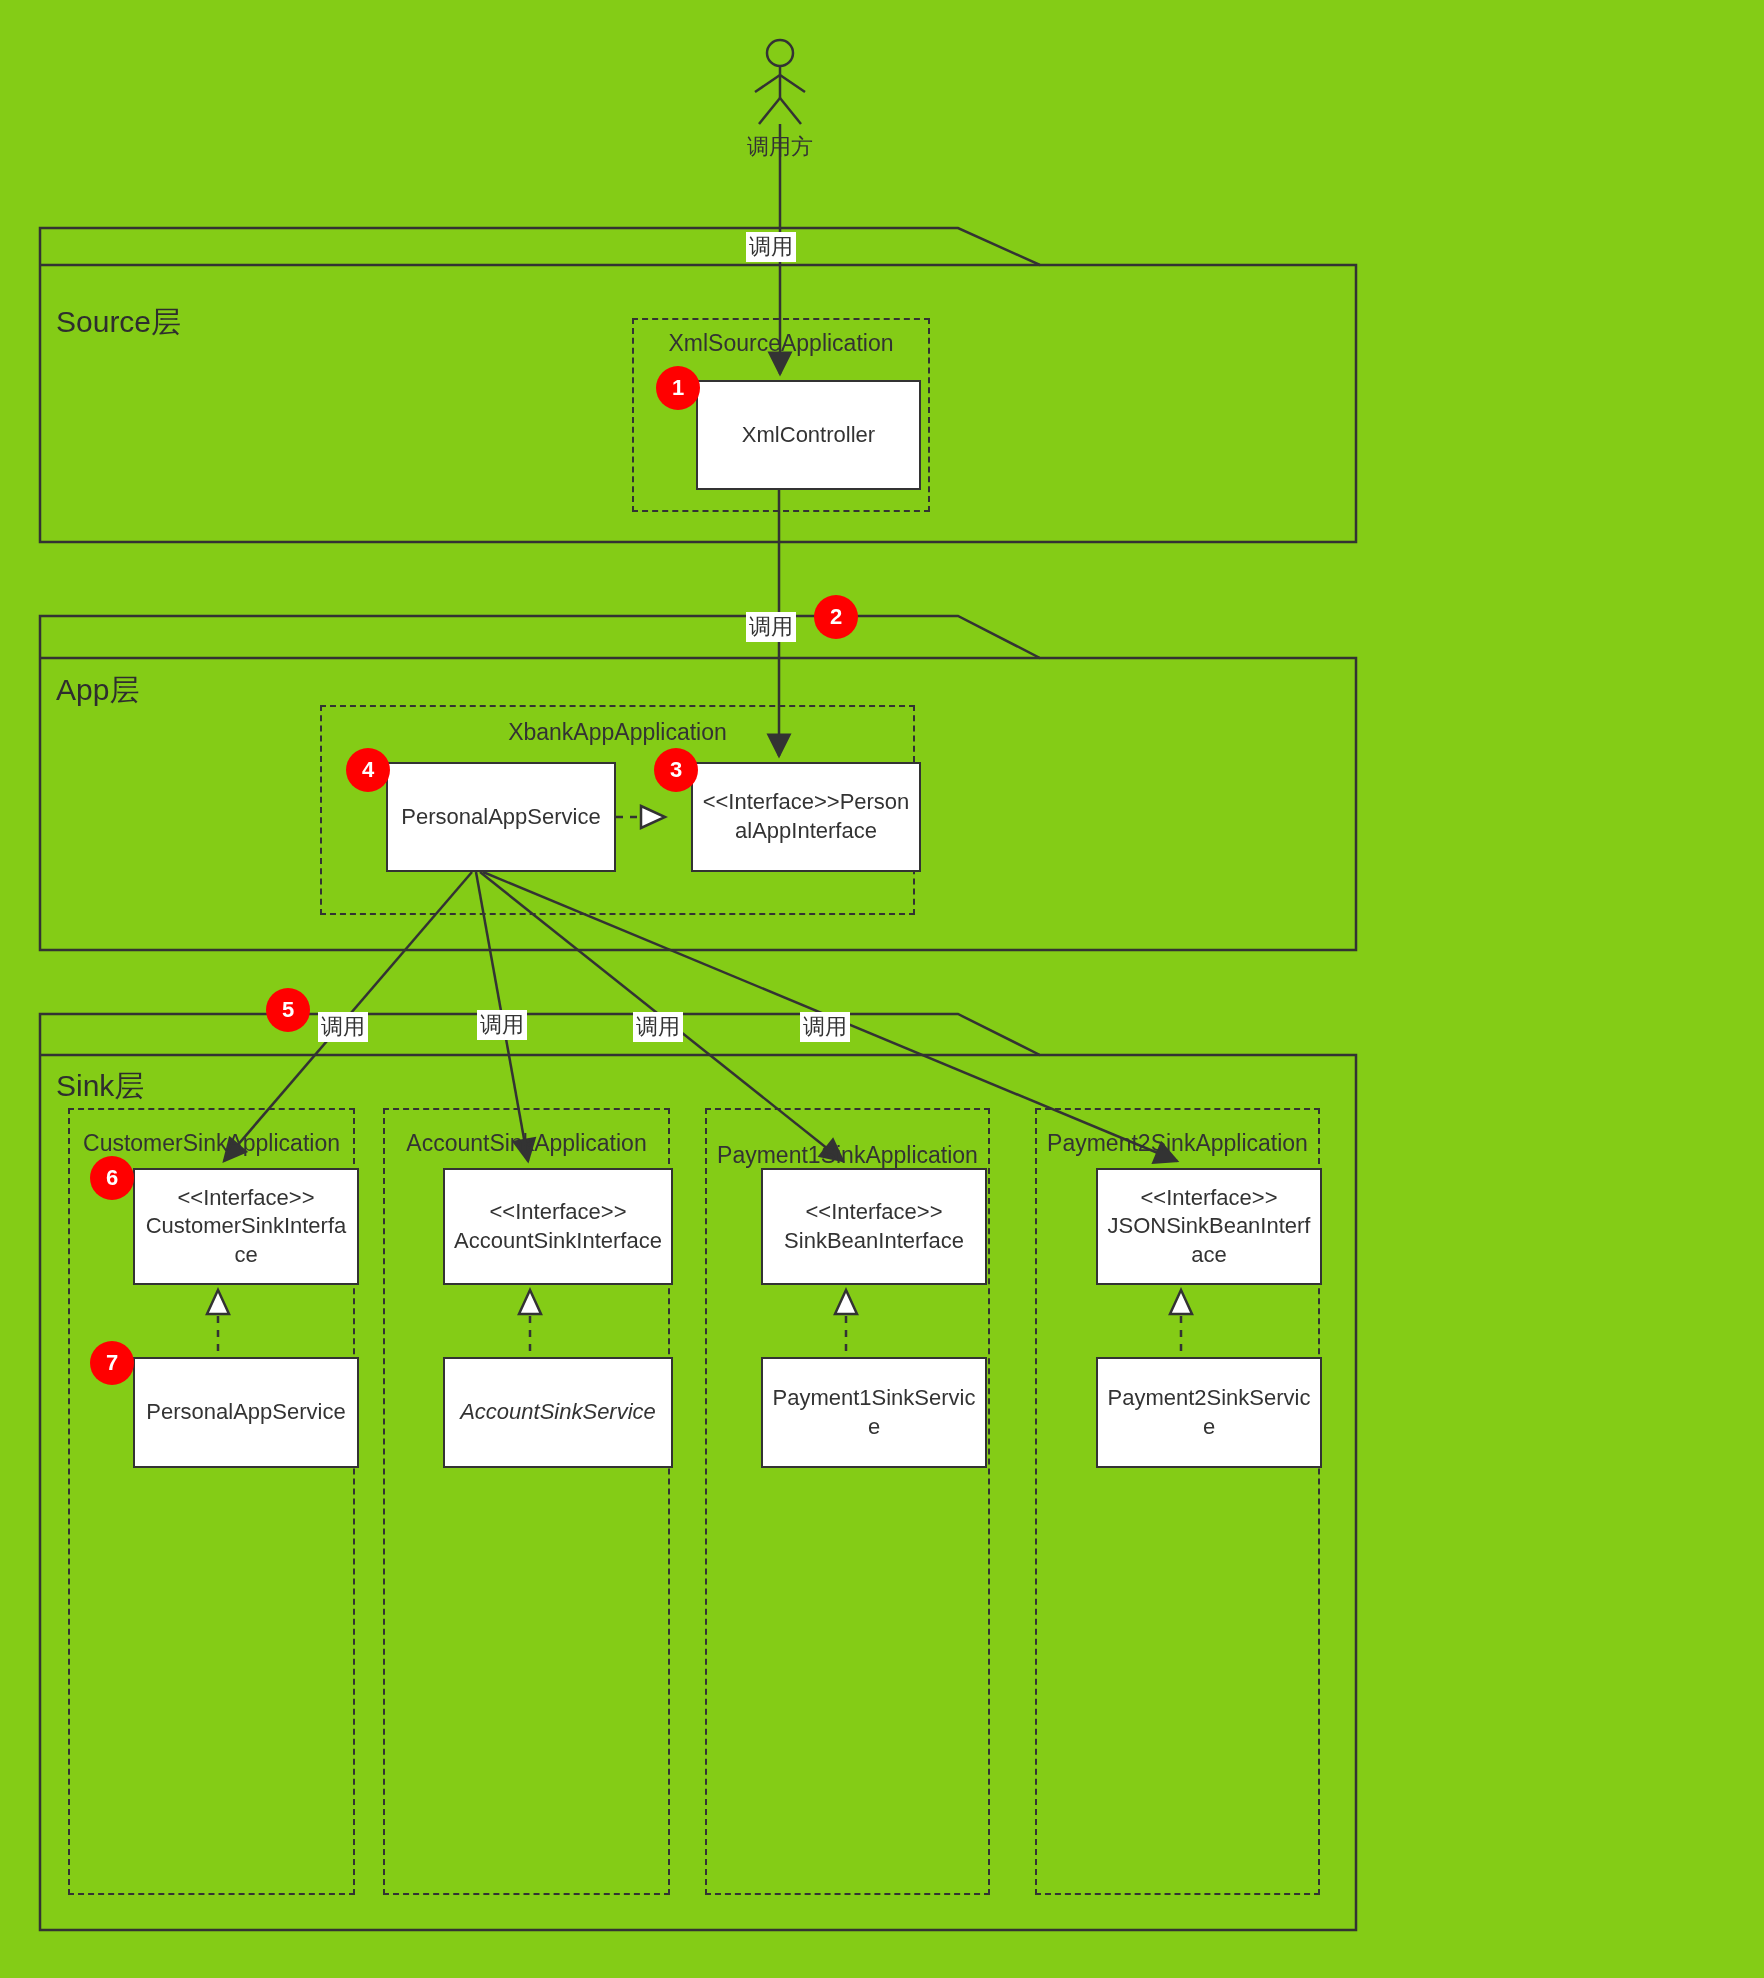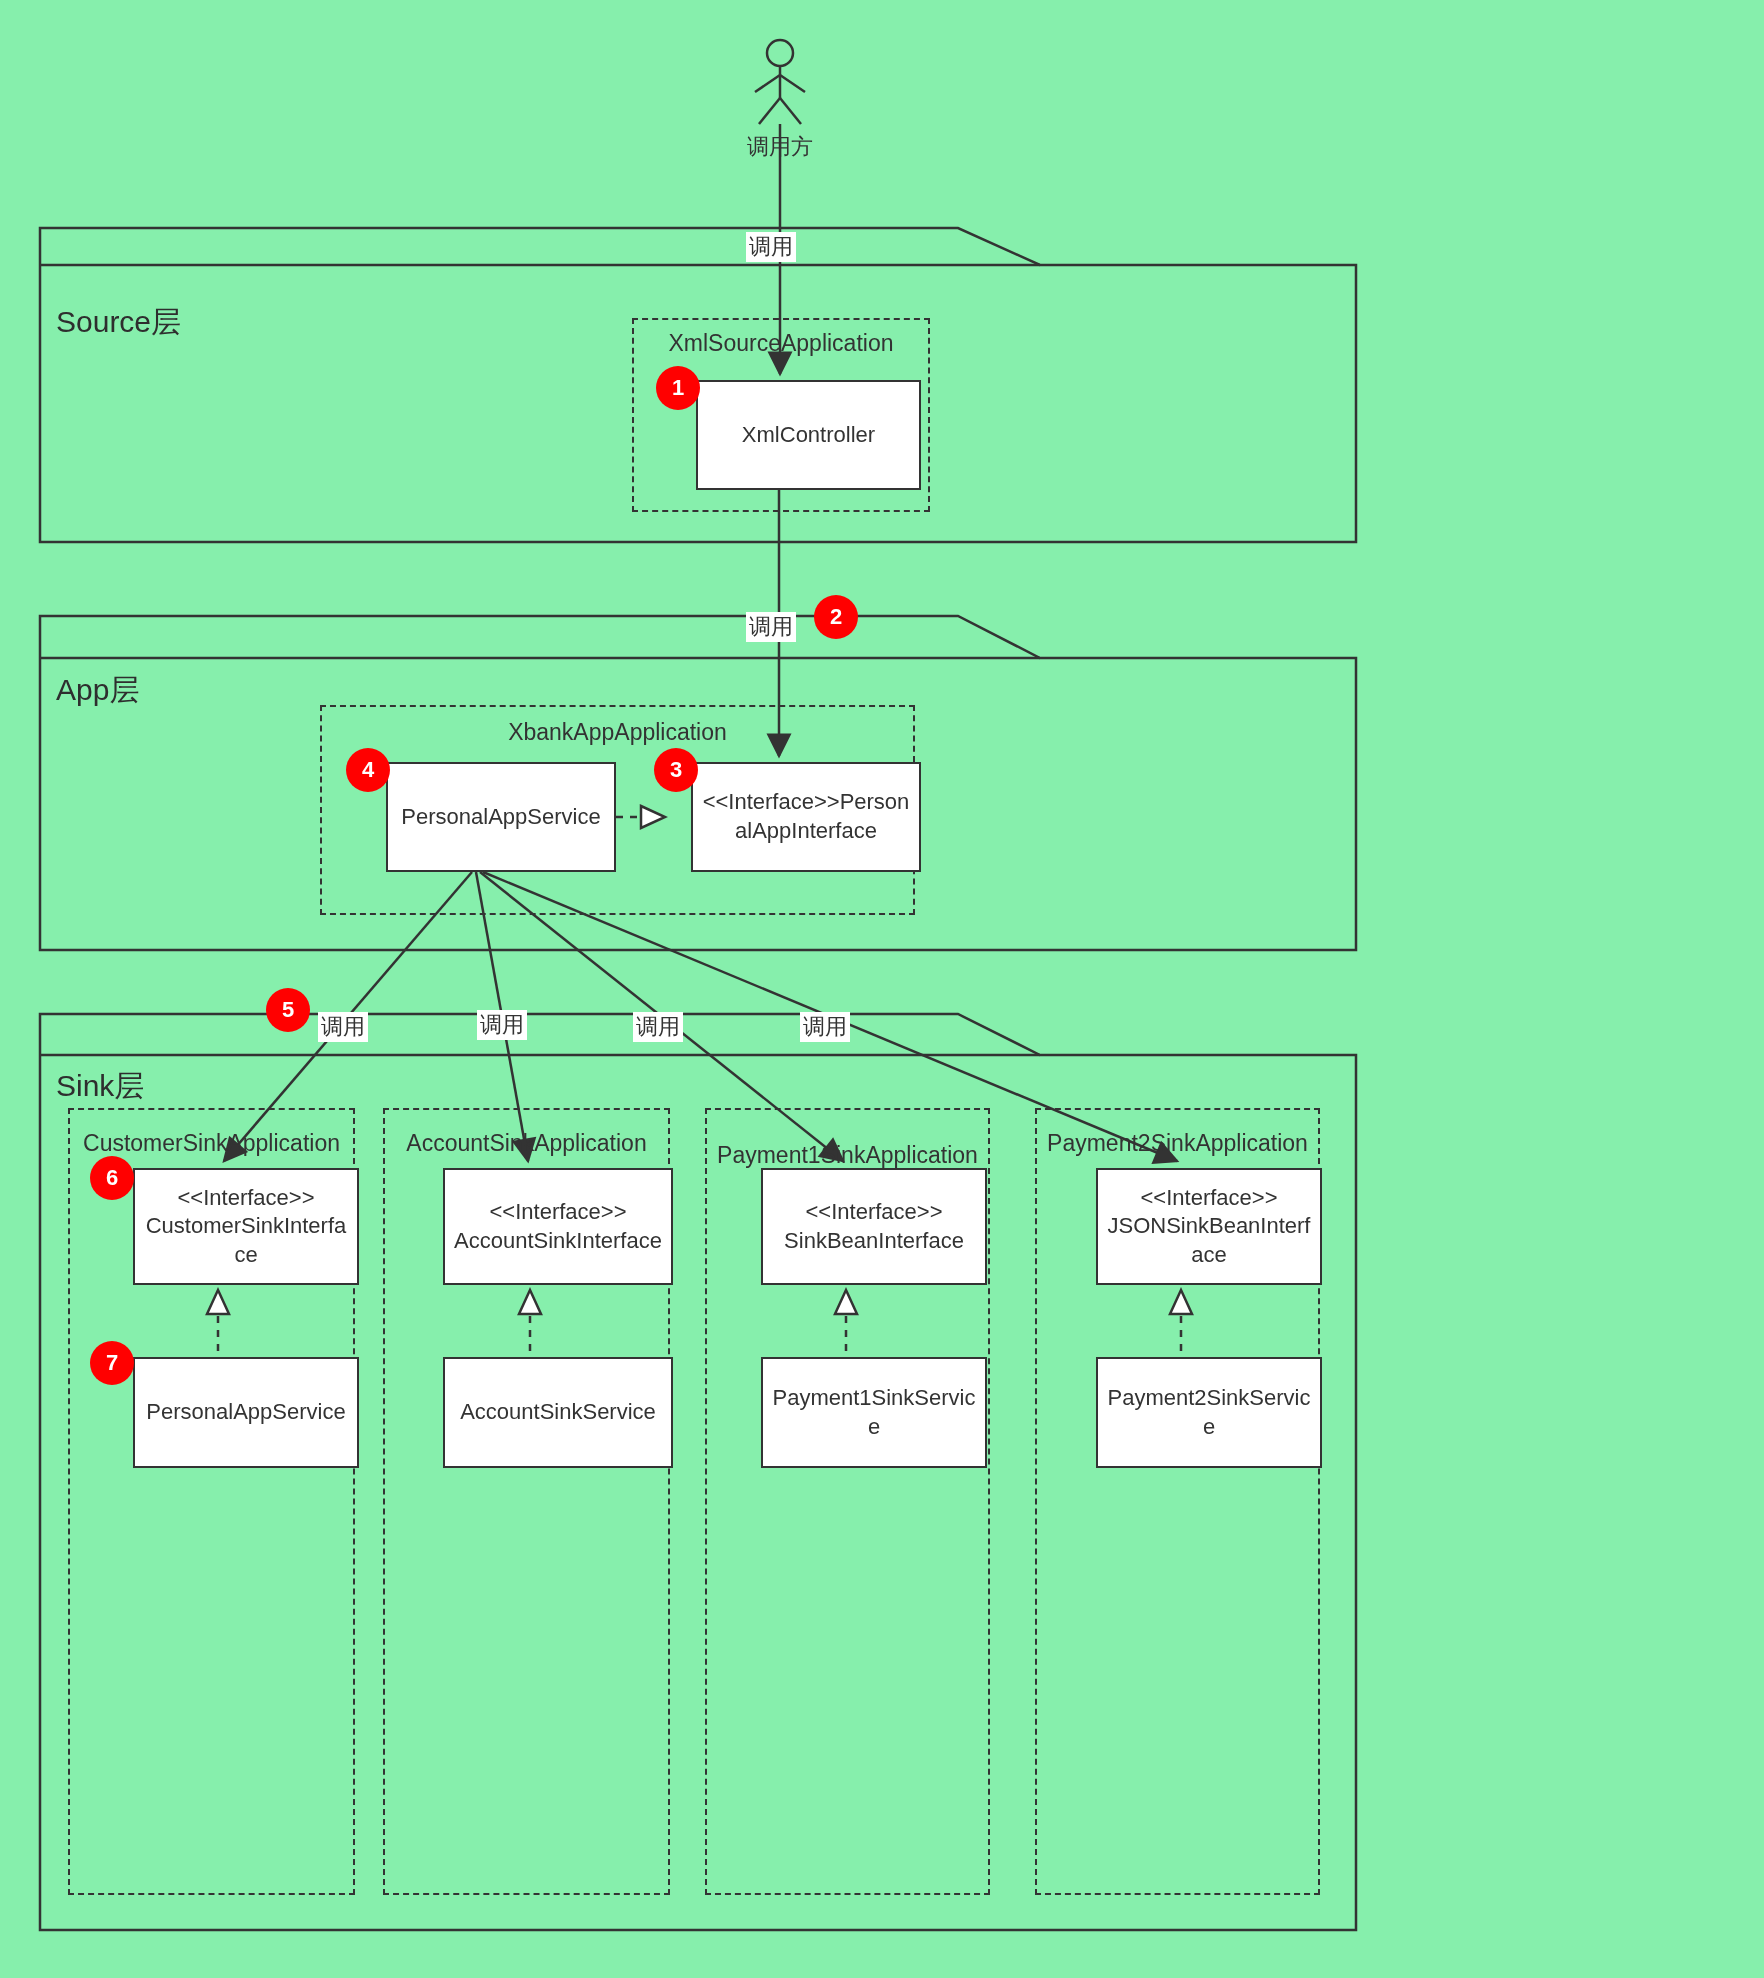--- a/index.html
+++ b/index.html
@@ -1,16 +1,16 @@
 <!DOCTYPE html>
 <html><head>
 <meta charset="utf-8">
 <style>
   html,body { margin:0; padding:0; background:#ffffff; font-family:"Liberation Sans", sans-serif; color:#333333; }
-  .canvas { position:relative; width:1764px; height:1978px; background:#86efac; overflow:hidden; }
+  .canvas { position:relative; width:1764px; height:1978px; background:#84cc16; overflow:hidden; }
   .svg-layer { position:absolute; left:0; top:0; z-index:1; }
 
   .pkg-title { position:absolute; z-index:3; font-size:30px; color:#2e2e2e; }
 
   .dashed-box { position:absolute; border:2.5px dashed #333333; z-index:2; box-sizing:border-box; }
   .dashed-label { position:absolute; left:0; width:100%; text-align:center; font-size:23px; color:#333333; }
 
   .node { position:absolute; border:2.5px solid #333333; background:#ffffff; z-index:3;
           display:flex; flex-direction:column; align-items:center; justify-content:center;
           text-align:center; font-size:22px; line-height:1.3; padding:4px 8px;
@@ -136,21 +136,21 @@
     <div>SinkBeanInterface</div>
   </div>
   <div class="node" style="left:1068px; top:1168px; width:226px; height:117px;">
     <div>&lt;&lt;Interface&gt;&gt;</div>
     <div>JSONSinkBeanInterface</div>
   </div>
 
   <div class="node" style="left:105px; top:1357px; width:226px; height:111px;">
     <div>PersonalAppService</div>
   </div>
-  <div class="node" style="left:415px; top:1357px; width:230px; height:111px;">
+  <div class="node" style="left:415px; top:1357px; width:230px; height:111px;font-style:italic;">
     <div>AccountSinkService</div>
   </div>
   <div class="node" style="left:733px; top:1357px; width:226px; height:111px;">
     <div>Payment1SinkService</div>
   </div>
   <div class="node" style="left:1068px; top:1357px; width:226px; height:111px;">
     <div>Payment2SinkService</div>
   </div>
 
   <div class="call-label" style="left:746px; top:232px;">调用</div>

